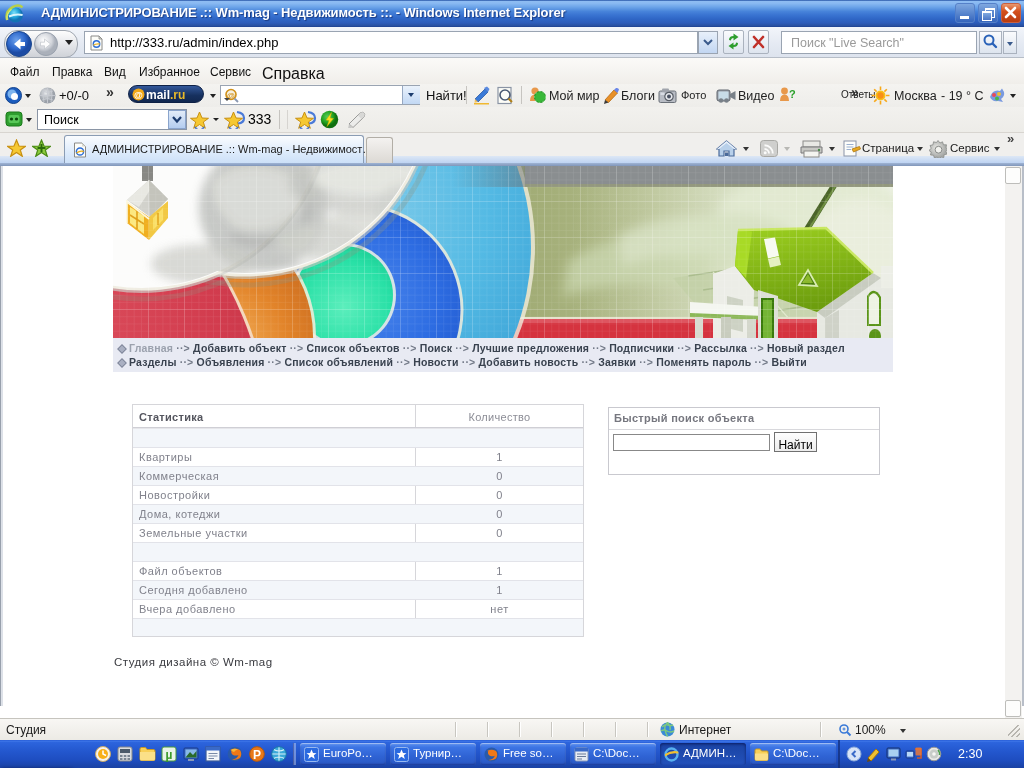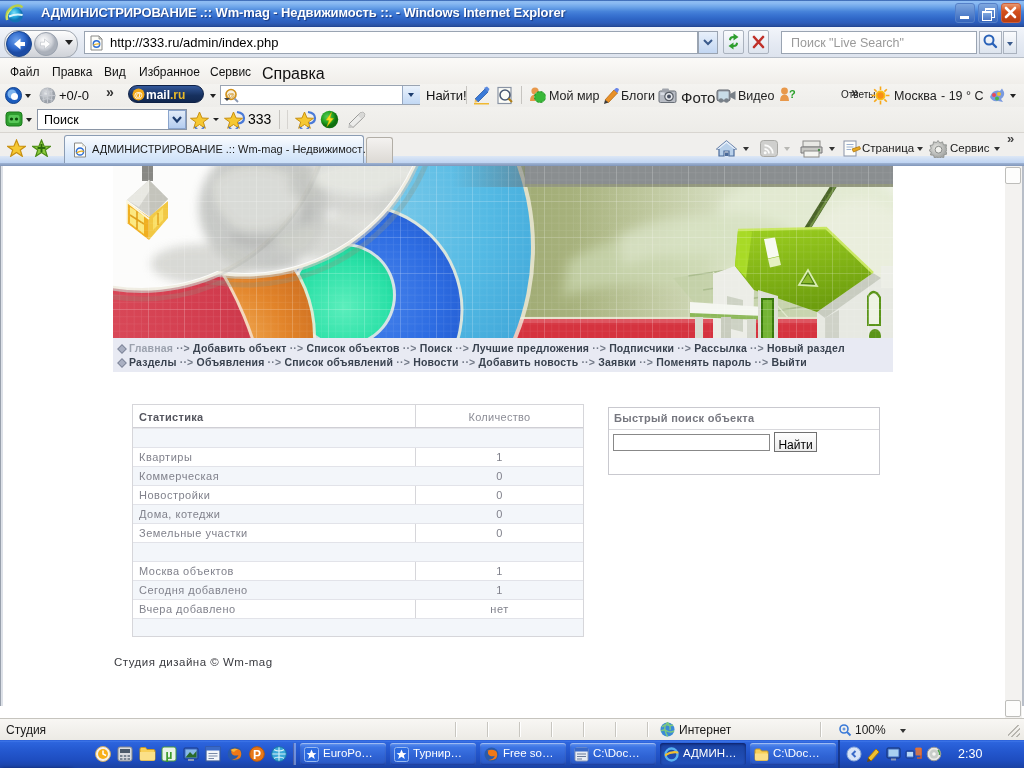--- a/index.html
+++ b/index.html
@@ -186,21 +186,21 @@
       <path d="M3 14 L6.5 16.5 L2 18 Z" fill="#3a3a3a"></path>
     </svg>
   <div class="tx" style="left:621px;top:5px;font-size:12.5px;color:#222;">Блоги</div>
   <svg class="abs" style="left:658px;top:3px" width="20" height="17">
       <rect x="1" y="4" width="17" height="11.5" rx="1.5" fill="#b8bcc4" stroke="#6a7078" stroke-width="1"></rect>
       <rect x="4" y="1.5" width="7" height="4" rx="1" fill="#a0a4ac"></rect>
       <circle cx="11" cy="9.5" r="4.2" fill="#e8eaee" stroke="#585e66" stroke-width="1.2"></circle>
       <circle cx="11" cy="9.5" r="2" fill="#485060"></circle>
       <rect x="2.5" y="5.5" width="4" height="2.5" fill="#d8dce4"></rect>
     </svg>
-  <div class="tx" style="left:681px;top:5px;font-size:15px;color:#222;">Фото</div>
+  <div class="tx" style="left:681px;top:5px;font-size:11px;color:#222;">Фото</div>
   <svg class="abs" style="left:716px;top:3px" width="21" height="17">
       <rect x="1" y="3" width="13" height="11" rx="2" fill="#9aa0aa" stroke="#60666e" stroke-width="1"></rect>
       <rect x="2.5" y="4.5" width="10" height="8" rx="1" fill="#c8dce8"></rect>
       <path d="M14 7 L19.5 4 L19.5 13 L14 10 Z" fill="#788088"></path>
       <circle cx="5" cy="13.5" r="2.2" fill="#788088"></circle>
       <circle cx="10.5" cy="13.5" r="2.2" fill="#788088"></circle>
     </svg>
   <div class="tx" style="left:738px;top:5px;font-size:12.5px;color:#222;">Видео</div>
   <svg class="abs" style="left:779px;top:2px" width="18" height="19">
       <circle cx="5.5" cy="5" r="3.4" fill="#e8984a"></circle>
@@ -572,21 +572,21 @@
       </div>
     <div class="row r0" style="top:119px;">
         <i>Земельные участки</i>
         <b>0</b>
       </div>
     <div class="row r1" style="top:138px;">
         <i></i>
         <b></b>
       </div>
     <div class="row r0" style="top:157px;">
-        <i>Москва объектов</i>
+        <i>Файл объектов</i>
         <b>1</b>
       </div>
     <div class="row r1" style="top:176px;">
         <i>Сегодня добавлено</i>
         <b>1</b>
       </div>
     <div class="row r0" style="top:195px;">
         <i>Вчера добавлено</i>
         <b>нет</b>
       </div>

